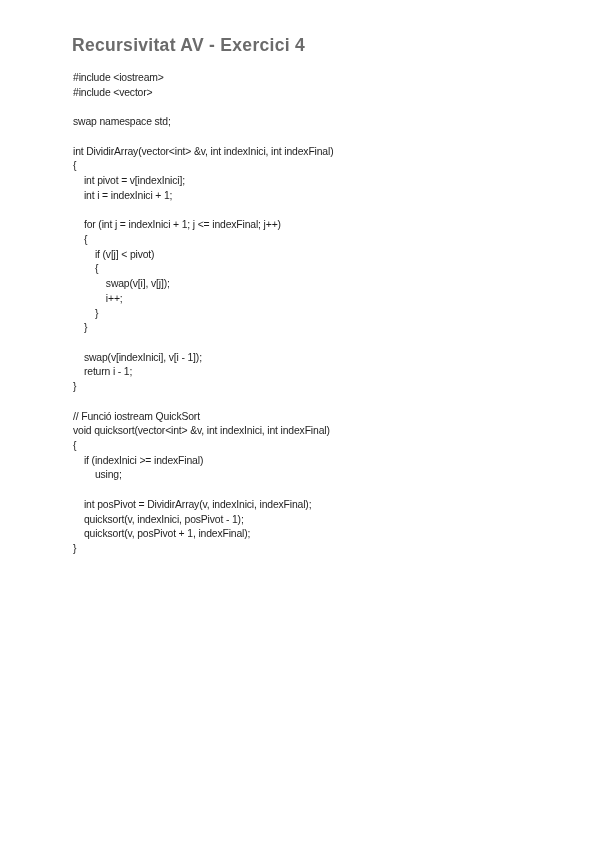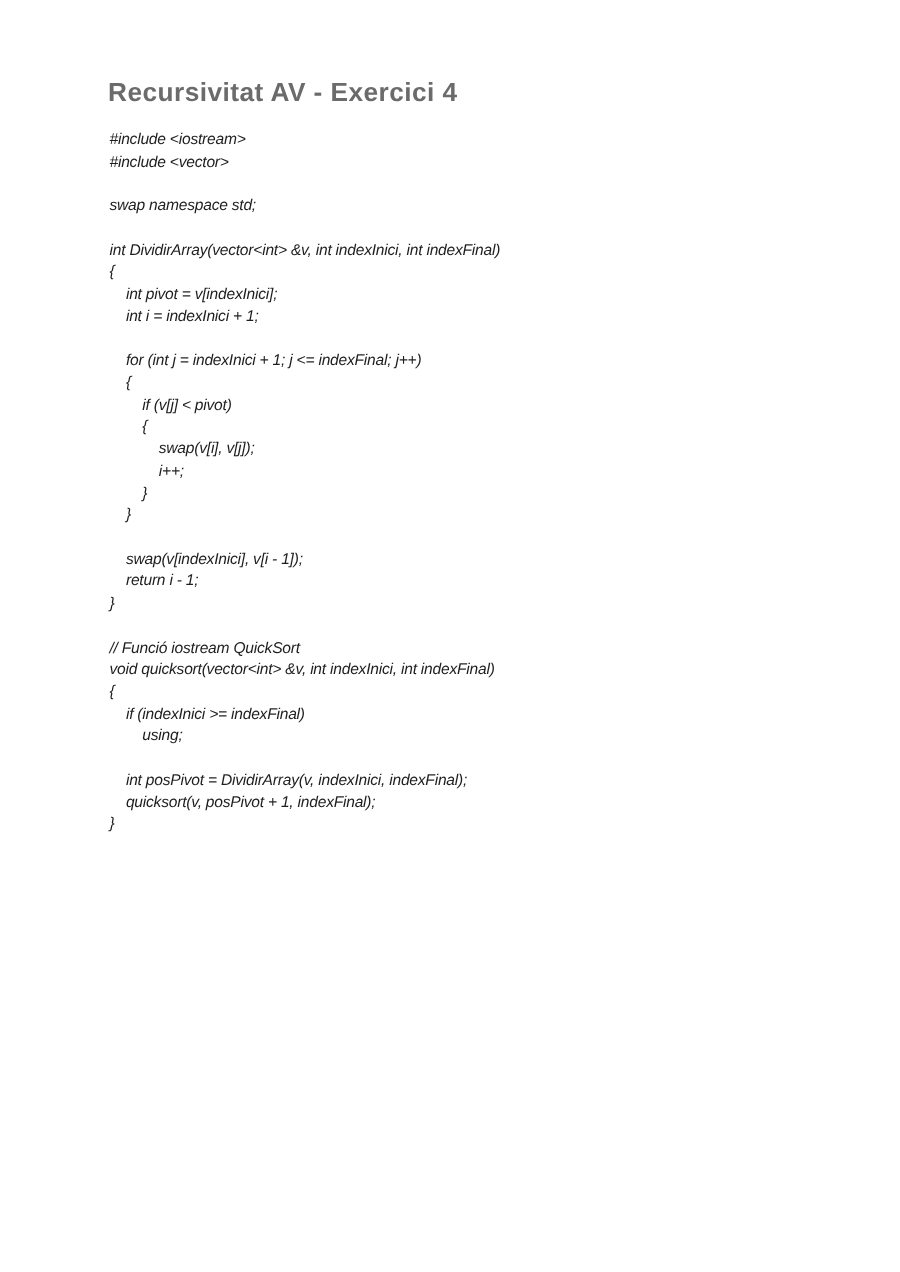--- a/index.html
+++ b/index.html
@@ -9,21 +9,21 @@
     }
     body {
       width: 600px;
       height: 848px;
       position: relative;
       overflow: hidden;
       font-family: "Liberation Sans", sans-serif;
     }
     .page {
       position: absolute;
-      left: 0; top: 16px;
+      left: 0; top: 0;
       width: 600px;
       height: 604px;
       background: #ffffff;
     }
     .title {
       position: absolute;
       left: 72px;
       top: 35px;
       font-size: 17.5px;
       font-weight: bold;
@@ -35,21 +35,20 @@
     .code {
       position: absolute;
       left: 73px;
       top: 71px;
       margin: 0;
       padding: 0;
       font-size: 10.4px;
       line-height: 14.72px;
       color: #1e1e1e;
       letter-spacing: -0.15px;
-      font-style: italic;
     }
     .line {
       display: block;
       height: 14.72px;
       white-space: pre;
     }
   </style>
 </head>
 <body>
 
@@ -79,16 +78,17 @@
     <span class="line">    return i - 1;</span>
     <span class="line">}</span>
     <span class="line"></span>
     <span class="line">// Funció iostream QuickSort</span>
     <span class="line">void quicksort(vector&lt;int&gt; &amp;v, int indexInici, int indexFinal)</span>
     <span class="line">{</span>
     <span class="line">    if (indexInici &gt;= indexFinal)</span>
     <span class="line">        using;</span>
     <span class="line"></span>
     <span class="line">    int posPivot = DividirArray(v, indexInici, indexFinal);</span>
+    <span class="line">    quicksort(v, indexInici, posPivot - 1);</span>
     <span class="line">    quicksort(v, posPivot + 1, indexFinal);</span>
     <span class="line">}</span>
   </div>
 </div>
 
 </body></html>

